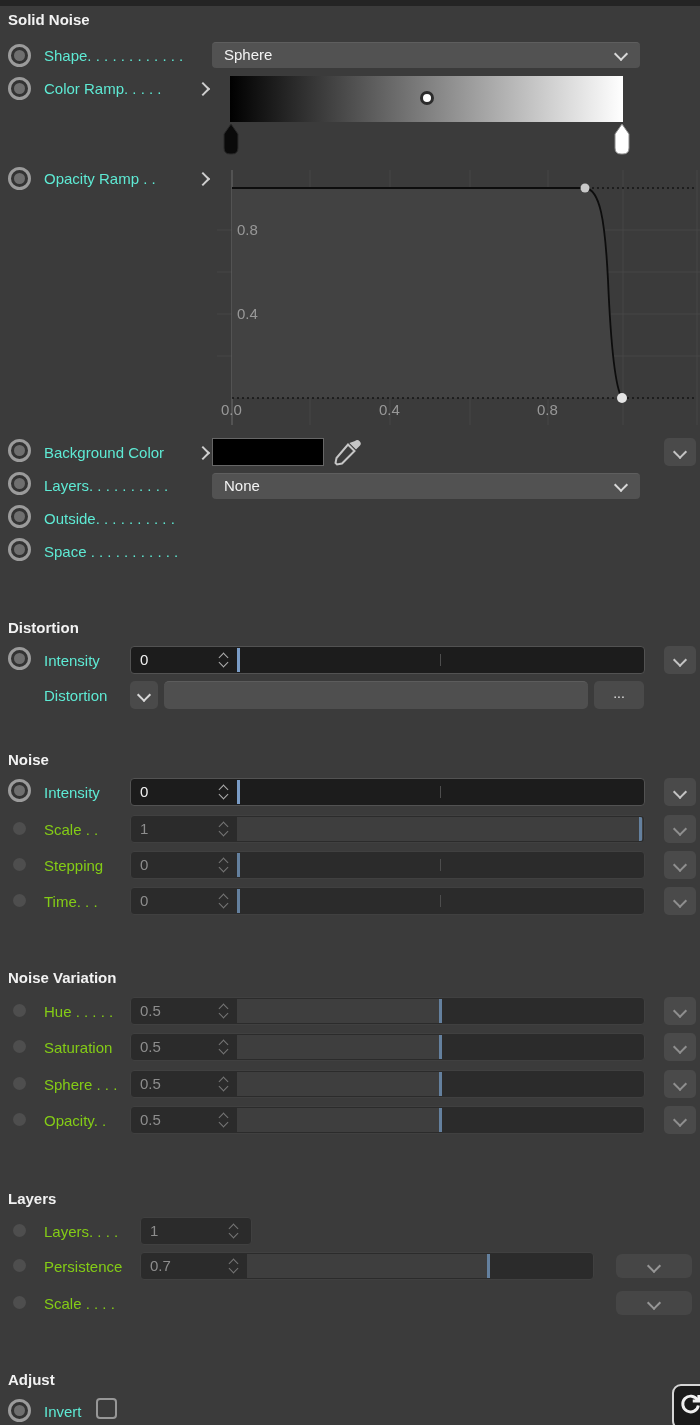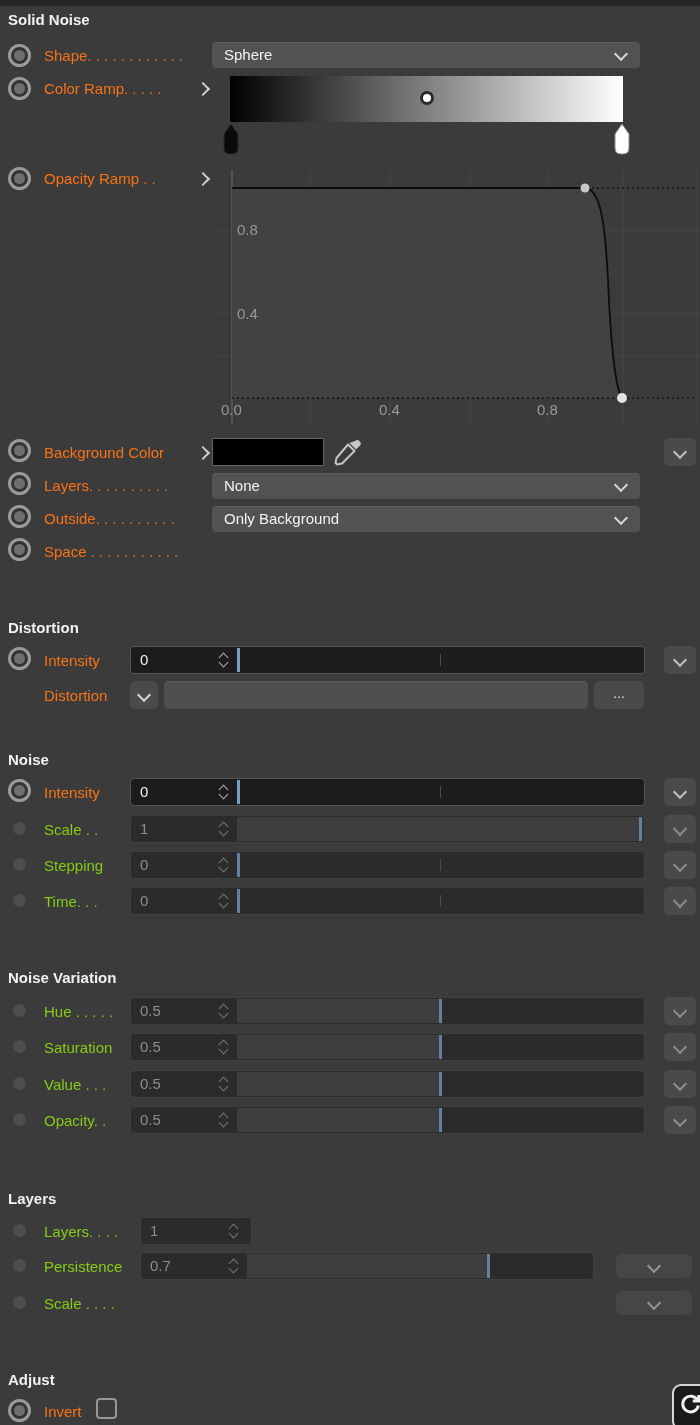--- a/index.html
+++ b/index.html
@@ -1,21 +1,21 @@
 <!DOCTYPE html>
 <html><head>
 <meta charset="utf-8">
 <style>
   html,body{margin:0;padding:0;}
   body{width:700px;height:1425px;overflow:hidden;background:#3b3b3b;
        font-family:"Liberation Sans",sans-serif;}
   #panel{position:relative;width:700px;height:1425px;background:#3b3b3b;overflow:hidden;}
   .topstrip{position:absolute;left:0;top:0;width:700px;height:6px;background:#242424;}
   .hd{position:absolute;left:8px;font-size:15px;font-weight:bold;color:#f2f2f2;white-space:nowrap;}
-  .lb{position:absolute;left:44px;font-size:15px;color:#f97316;white-space:nowrap;overflow:hidden;width:160px;}
+  .lb{position:absolute;left:44px;font-size:15px;color:#5eead4;white-space:nowrap;overflow:hidden;width:160px;}
   .lb-dis{color:#84cc16;}
   .lb-n{width:84px;}
   .lb-l{width:94px;}
   
   .ring{position:absolute;left:8px;width:23px;height:23px;border-radius:50%;
         border:3px solid #9b9b9b;background:#333;box-sizing:border-box;}
   .ring i{position:absolute;left:3px;top:3px;width:11px;height:11px;border-radius:50%;background:#6f6f6f;display:block;}
   .dot{position:absolute;left:13px;width:13px;height:13px;border-radius:50%;background:#4e4e4e;}
   
   .chev{display:block;width:8px;height:8px;border-right:2px solid #d8d8d8;border-bottom:2px solid #d8d8d8;transform:rotate(45deg);}
@@ -148,24 +148,20 @@
   <div class="lb" style="top:477px;">Layers. . . . . . . . . .</div>
   <div class="dd" style="top:473px;">
     <span class="txt">None</span>
     <span class="chev"></span>
   </div>
 
   <div class="ring" style="top:505px;">
       <i></i>
     </div>
   <div class="lb" style="top:510px;">Outside. . . . . . . . . .</div>
-  <div class="dd" style="top:506px;">
-    <span class="txt">Only Background</span>
-    <span class="chev"></span>
-  </div>
 
   <div class="ring" style="top:538px;">
       <i></i>
     </div>
   <div class="lb" style="top:543px;">Space . . . . . . . . . . .</div>
 
   <div class="hd" style="top:619px;">Distortion</div>
 
   <div class="ring" style="top:647px;">
       <i></i>
@@ -297,21 +293,21 @@
     <span class="sl">
       <i class="fill" style="width:50%;"></i>
       <i class="cur cur-dis" style="left:calc(50% - 1px);"></i>
     </span>
   </div>
   <div class="chbtn chbtn-dim" style="top:1033px;">
       <span class="chev"></span>
     </div>
 
   <div class="dot" style="top:1077px;"></div>
-  <div class="lb lb-n lb-dis" style="top:1076px;">Value . . .</div>
+  <div class="lb lb-n lb-dis" style="top:1076px;">Sphere . . .</div>
   <div class="widget w-dis" style="left:130px;top:1070px;width:515px;">
     <span class="val v-dis">0.5</span>
     <span class="spin spin-dis">
         <i class="up"></i>
         <i class="dn"></i>
       </span>
     <span class="sl">
       <i class="fill" style="width:50%;"></i>
       <i class="cur cur-dis" style="left:calc(50% - 1px);"></i>
     </span>

